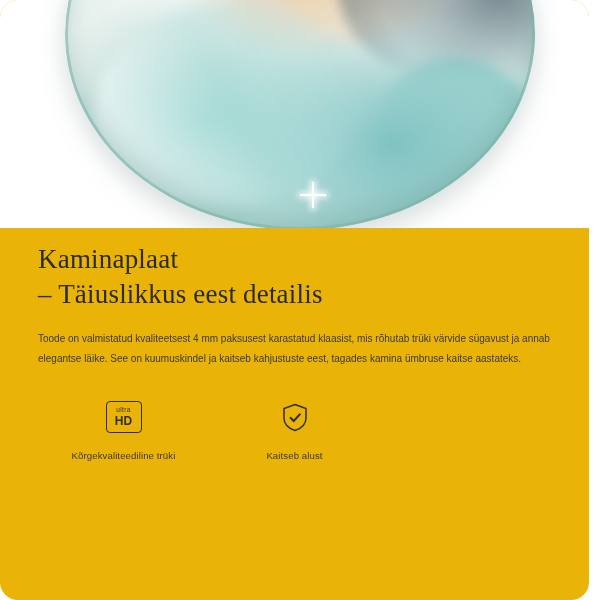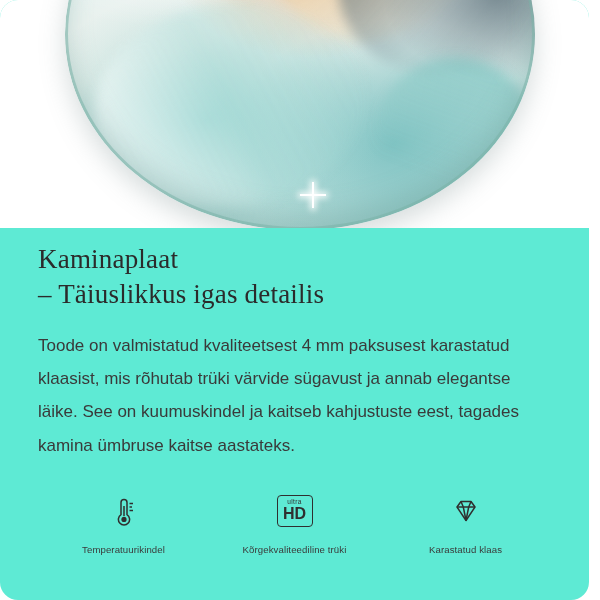--- a/index.html
+++ b/index.html
@@ -11,21 +11,21 @@
     height: 600px;
     background: #ffffff;
     font-family: "Liberation Sans", sans-serif;
     overflow: hidden;
   }
 
   .page {
     position: relative;
     width: 589px;
     height: 600px;
-    background: #5eead4;
+    background: #eab308;
     overflow: hidden;
     border-radius: 18px;
   }
 
   
   .hero {
     position: relative;
     width: 600px;
     height: 228px;
     overflow: hidden;
@@ -133,21 +133,21 @@
     font-size: 27px;
     font-weight: 400;
     line-height: 1.28;
     color: #2b2b2b;
     letter-spacing: .2px;
   }
   .headline .l2 { display: block; }
 
   .body-text {
     margin: 18px 1px 0 0;
-    font-size: 17px;
+    font-size: 10px;
     line-height: 1.95;
     color: #3a3a3a;
     max-width: 530px;
   }
 
   
   .features {
     margin-top: 26px;
     display: grid;
     grid-template-columns: repeat(3, 1fr);
@@ -179,21 +179,21 @@
     height: 30px;
     border: 1.6px solid #2f2f2f;
     border-radius: 4px;
     display: flex;
     flex-direction: column;
     align-items: center;
     justify-content: center;
     line-height: 1;
   }
   .ultrahd .u1 { font-size: 6.5px; letter-spacing: .4px; }
-  .ultrahd .u2 { font-size: 16px; font-weight: bold; margin-top: 1px; }
+  .ultrahd .u2 { font-size: 12px; font-weight: bold; margin-top: 1px; }
   svg { display: block; }
 </style>
 </head>
 <body>
 
 <div class="page">
 
   <div class="hero">
     <div class="disc">
       <div class="vein v1"></div>
@@ -203,63 +203,46 @@
       <div class="vein v5"></div>
       <div class="disc-edge"></div>
     </div>
     <div class="glint"></div>
   </div>
 
   <div class="content">
 
     <h1 class="headline">
       <span>Kaminaplaat</span>
-      <span class="l2">– Täiuslikkus igas detailis</span>
+      <span class="l2">– Täiuslikkus eest detailis</span>
     </h1>
 
     <p class="body-text">Toode on valmistatud kvaliteetsest 4 mm paksusest karastatud klaasist, mis rõhutab trüki värvide sügavust ja annab elegantse läike. See on kuumuskindel ja kaitseb kahjustuste eest, tagades kamina ümbruse kaitse aastateks.</p>
 
     <div class="features">
 
-      <div class="feature">
-        <div class="feature-icon">
-          <svg width="40" height="40" viewBox="0 0 40 40" fill="none" stroke="#2f2f2f" stroke-width="1.5">
-            <path d="M20 8.5a3 3 0 0 1 3 3v12.2a5.6 5.6 0 1 1-6 0V11.5a3 3 0 0 1 3-3z"></path>
-            <line x1="20" y1="15" x2="20" y2="25"></line>
-            <circle cx="20" cy="28.4" r="2.6" fill="#2f2f2f" stroke="none"></circle>
-            <line x1="25.5" y1="12.5" x2="29" y2="12.5"></line>
-            <line x1="25.5" y1="16" x2="28" y2="16"></line>
-            <line x1="25.5" y1="19.5" x2="29" y2="19.5"></line>
-          </svg>
-        </div>
-        <div class="feature-label">Temperatuurikindel</div>
-      </div>
 
       <div class="feature">
         <div class="feature-icon">
           <div class="ultrahd">
             <span class="u1">ultra</span>
             <span class="u2">HD</span>
           </div>
         </div>
         <div class="feature-label">Kõrgekvaliteediline trüki</div>
       </div>
 
-
       <div class="feature">
         <div class="feature-icon">
-          <svg width="40" height="40" viewBox="0 0 40 40" fill="none" stroke="#2f2f2f" stroke-width="1.5" stroke-linejoin="round">
-            <path d="M11 16 L15 10.5 H25 L29 16 L20 29.5 Z"></path>
-            <line x1="11" y1="16" x2="29" y2="16"></line>
-            <line x1="15" y1="10.5" x2="17.3" y2="16"></line>
-            <line x1="25" y1="10.5" x2="22.7" y2="16"></line>
-            <line x1="17.3" y1="16" x2="20" y2="29.5"></line>
-            <line x1="22.7" y1="16" x2="20" y2="29.5"></line>
+          <svg width="40" height="40" viewBox="0 0 40 40" fill="none" stroke="#2f2f2f" stroke-width="1.5">
+            <path d="M20 7.5 L31 11.5 V21c0 6.5-4.6 10.4-11 12.5C13.6 31.4 9 27.5 9 21V11.5z"></path>
+            <polyline points="15,20.2 18.7,24 25.4,16.8" stroke-width="2"></polyline>
           </svg>
         </div>
-        <div class="feature-label">Karastatud klaas</div>
+        <div class="feature-label">Kaitseb alust</div>
       </div>
+
 
 
 
     </div>
   </div>
 </div>
 
 </body></html>

